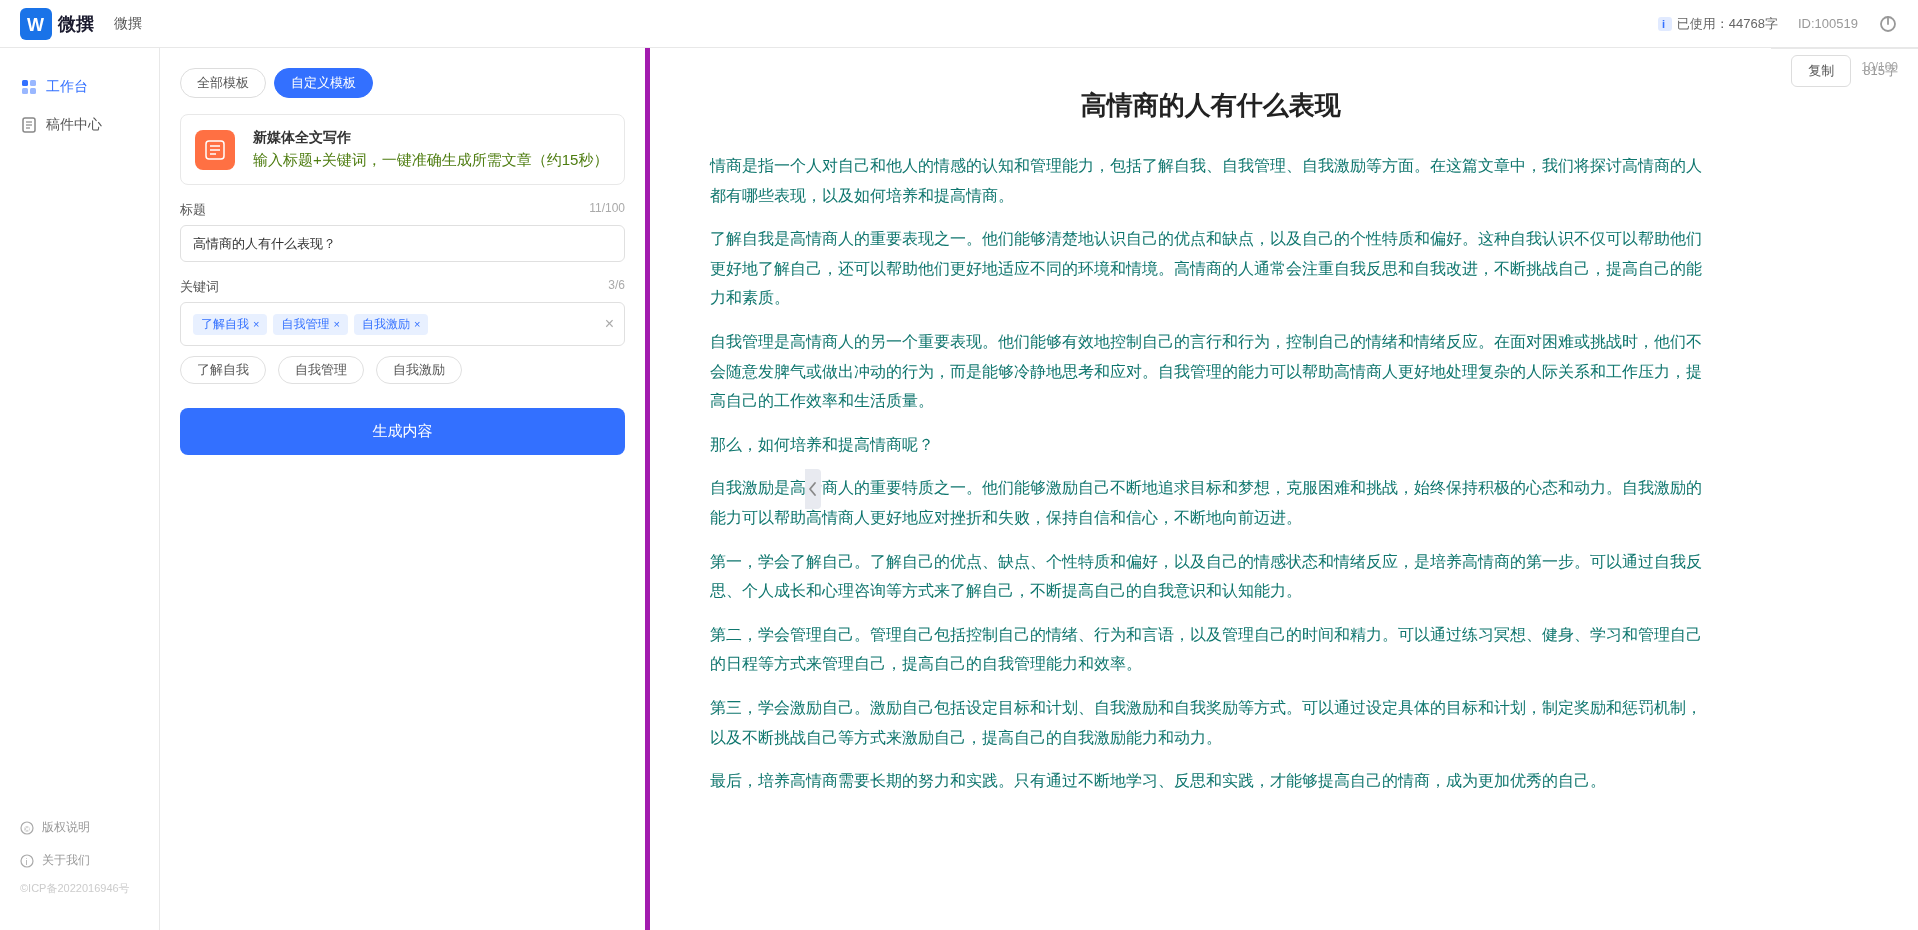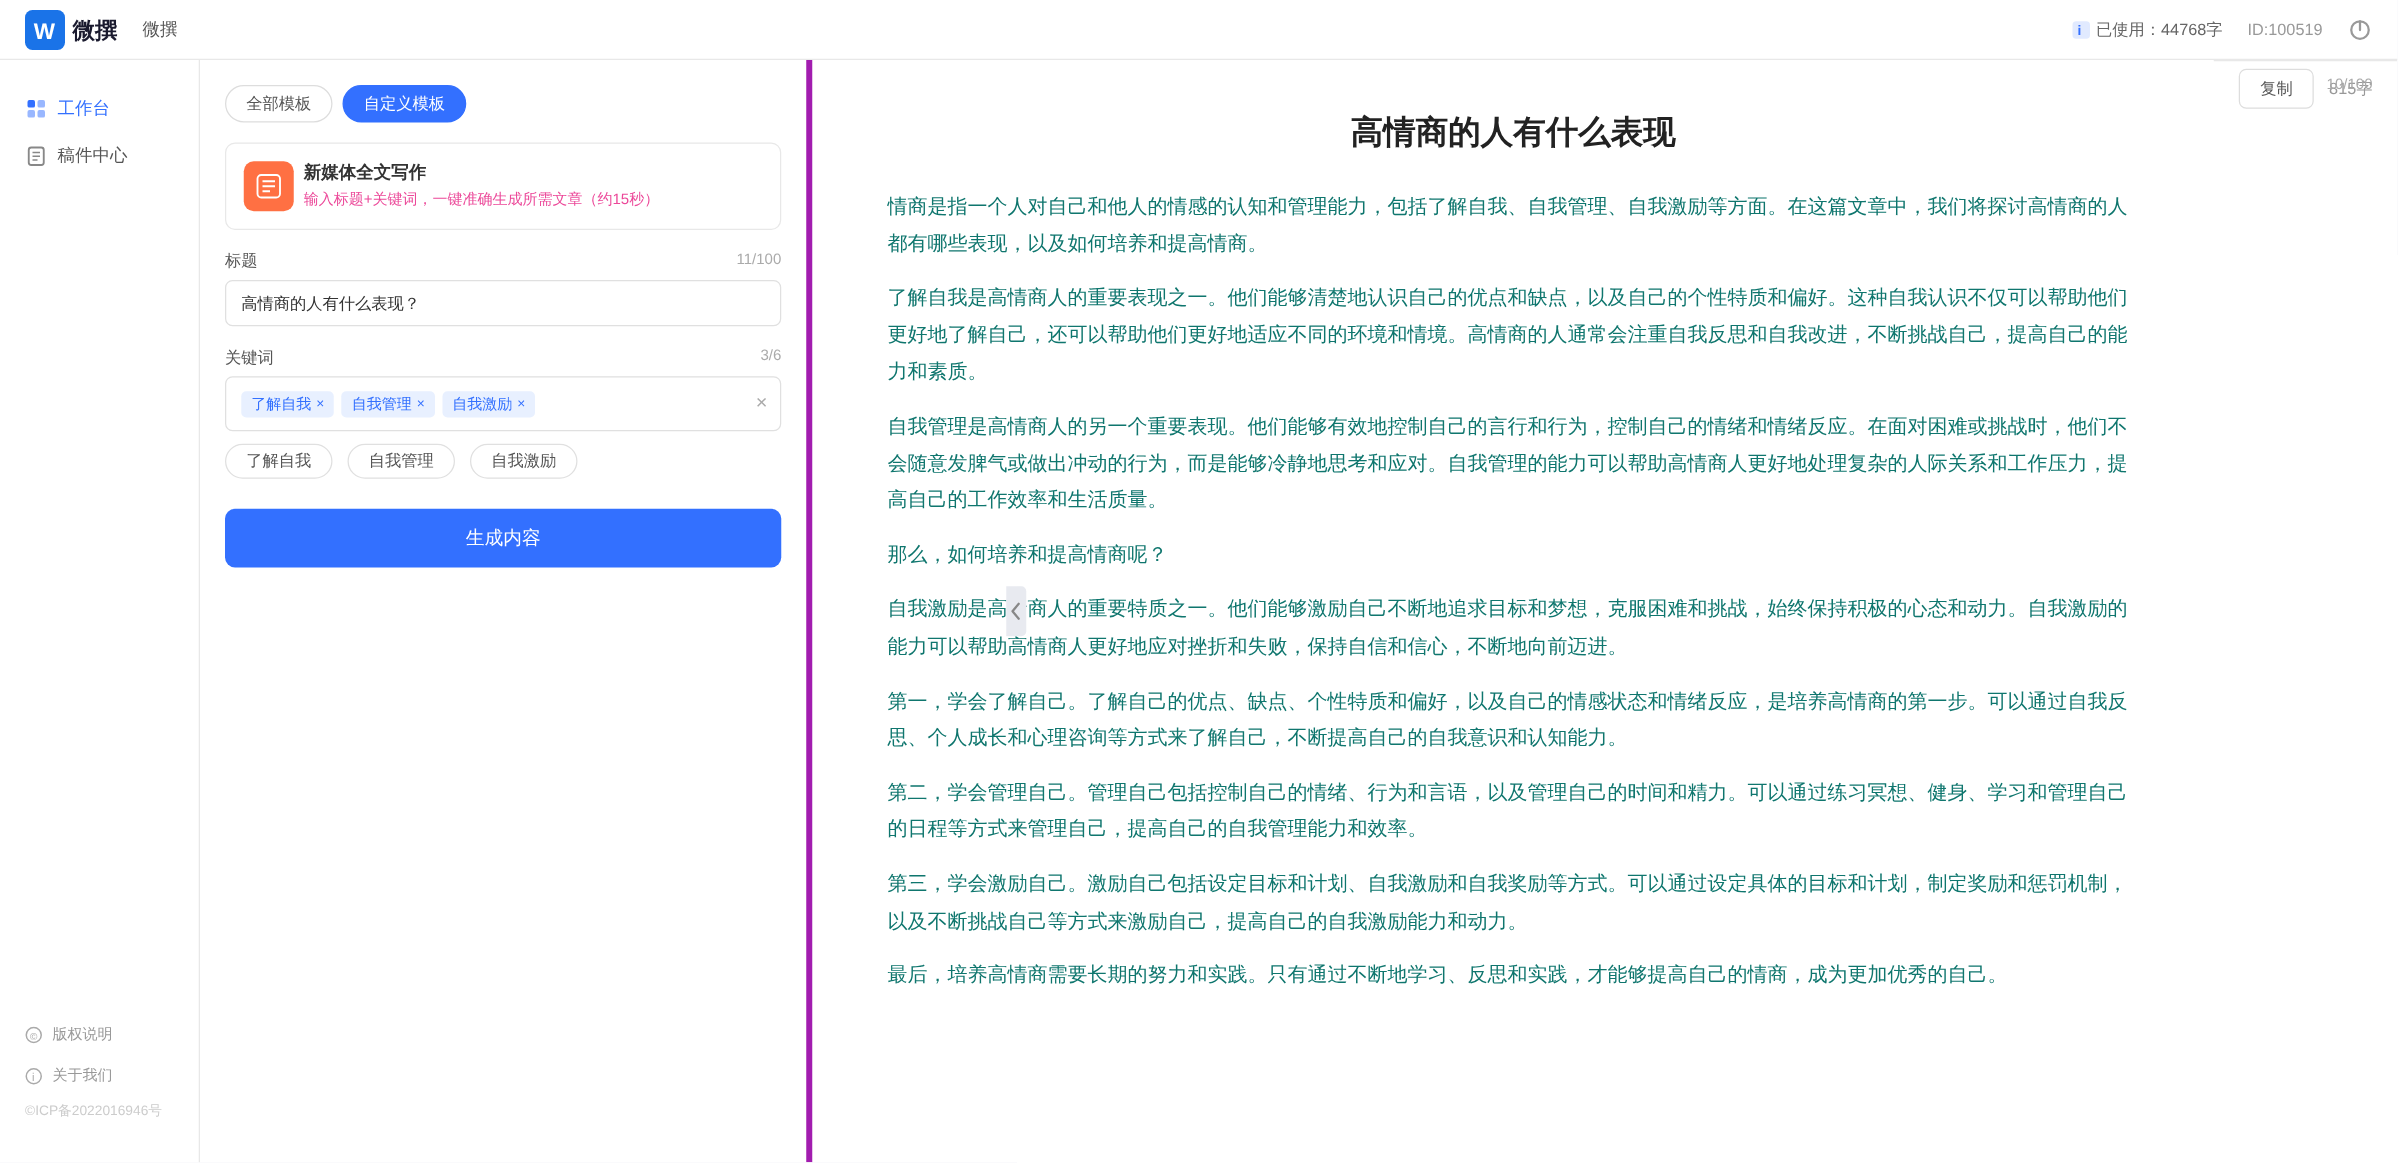--- a/index.html
+++ b/index.html
@@ -121,37 +121,37 @@
       border-color: #3370ff;
     }
 
     
     .template-card {
       border: 1px solid #e8e8e8;
       border-radius: 8px;
       padding: 14px;
       margin-bottom: 16px;
       display: flex;
-      align-items: flex-start;
-      gap: 8px;
+      align-items: flex-end;
+      gap: 18px;
     }
     .card-icon {
       width: 40px;
       height: 40px;
       background: #ff7043;
       border-radius: 8px;
       display: flex;
       align-items: center;
       justify-content: center;
       color: #fff;
       font-size: 18px;
       flex-shrink: 0;
     }
     .card-info .card-title { font-size: 14px; font-weight: bold; color: #333; margin-bottom: 4px; }
-    .card-info .card-desc { font-size: 12px; color: #ec4899; }
+    .card-info .card-desc { font-size: 15px; color: #4d7c0f; }
 
     
     .field-label {
       font-size: 13px;
       color: #555;
       margin-bottom: 6px;
       display: flex;
       justify-content: space-between;
     }
     .field-count { color: #aaa; font-size: 12px; }

